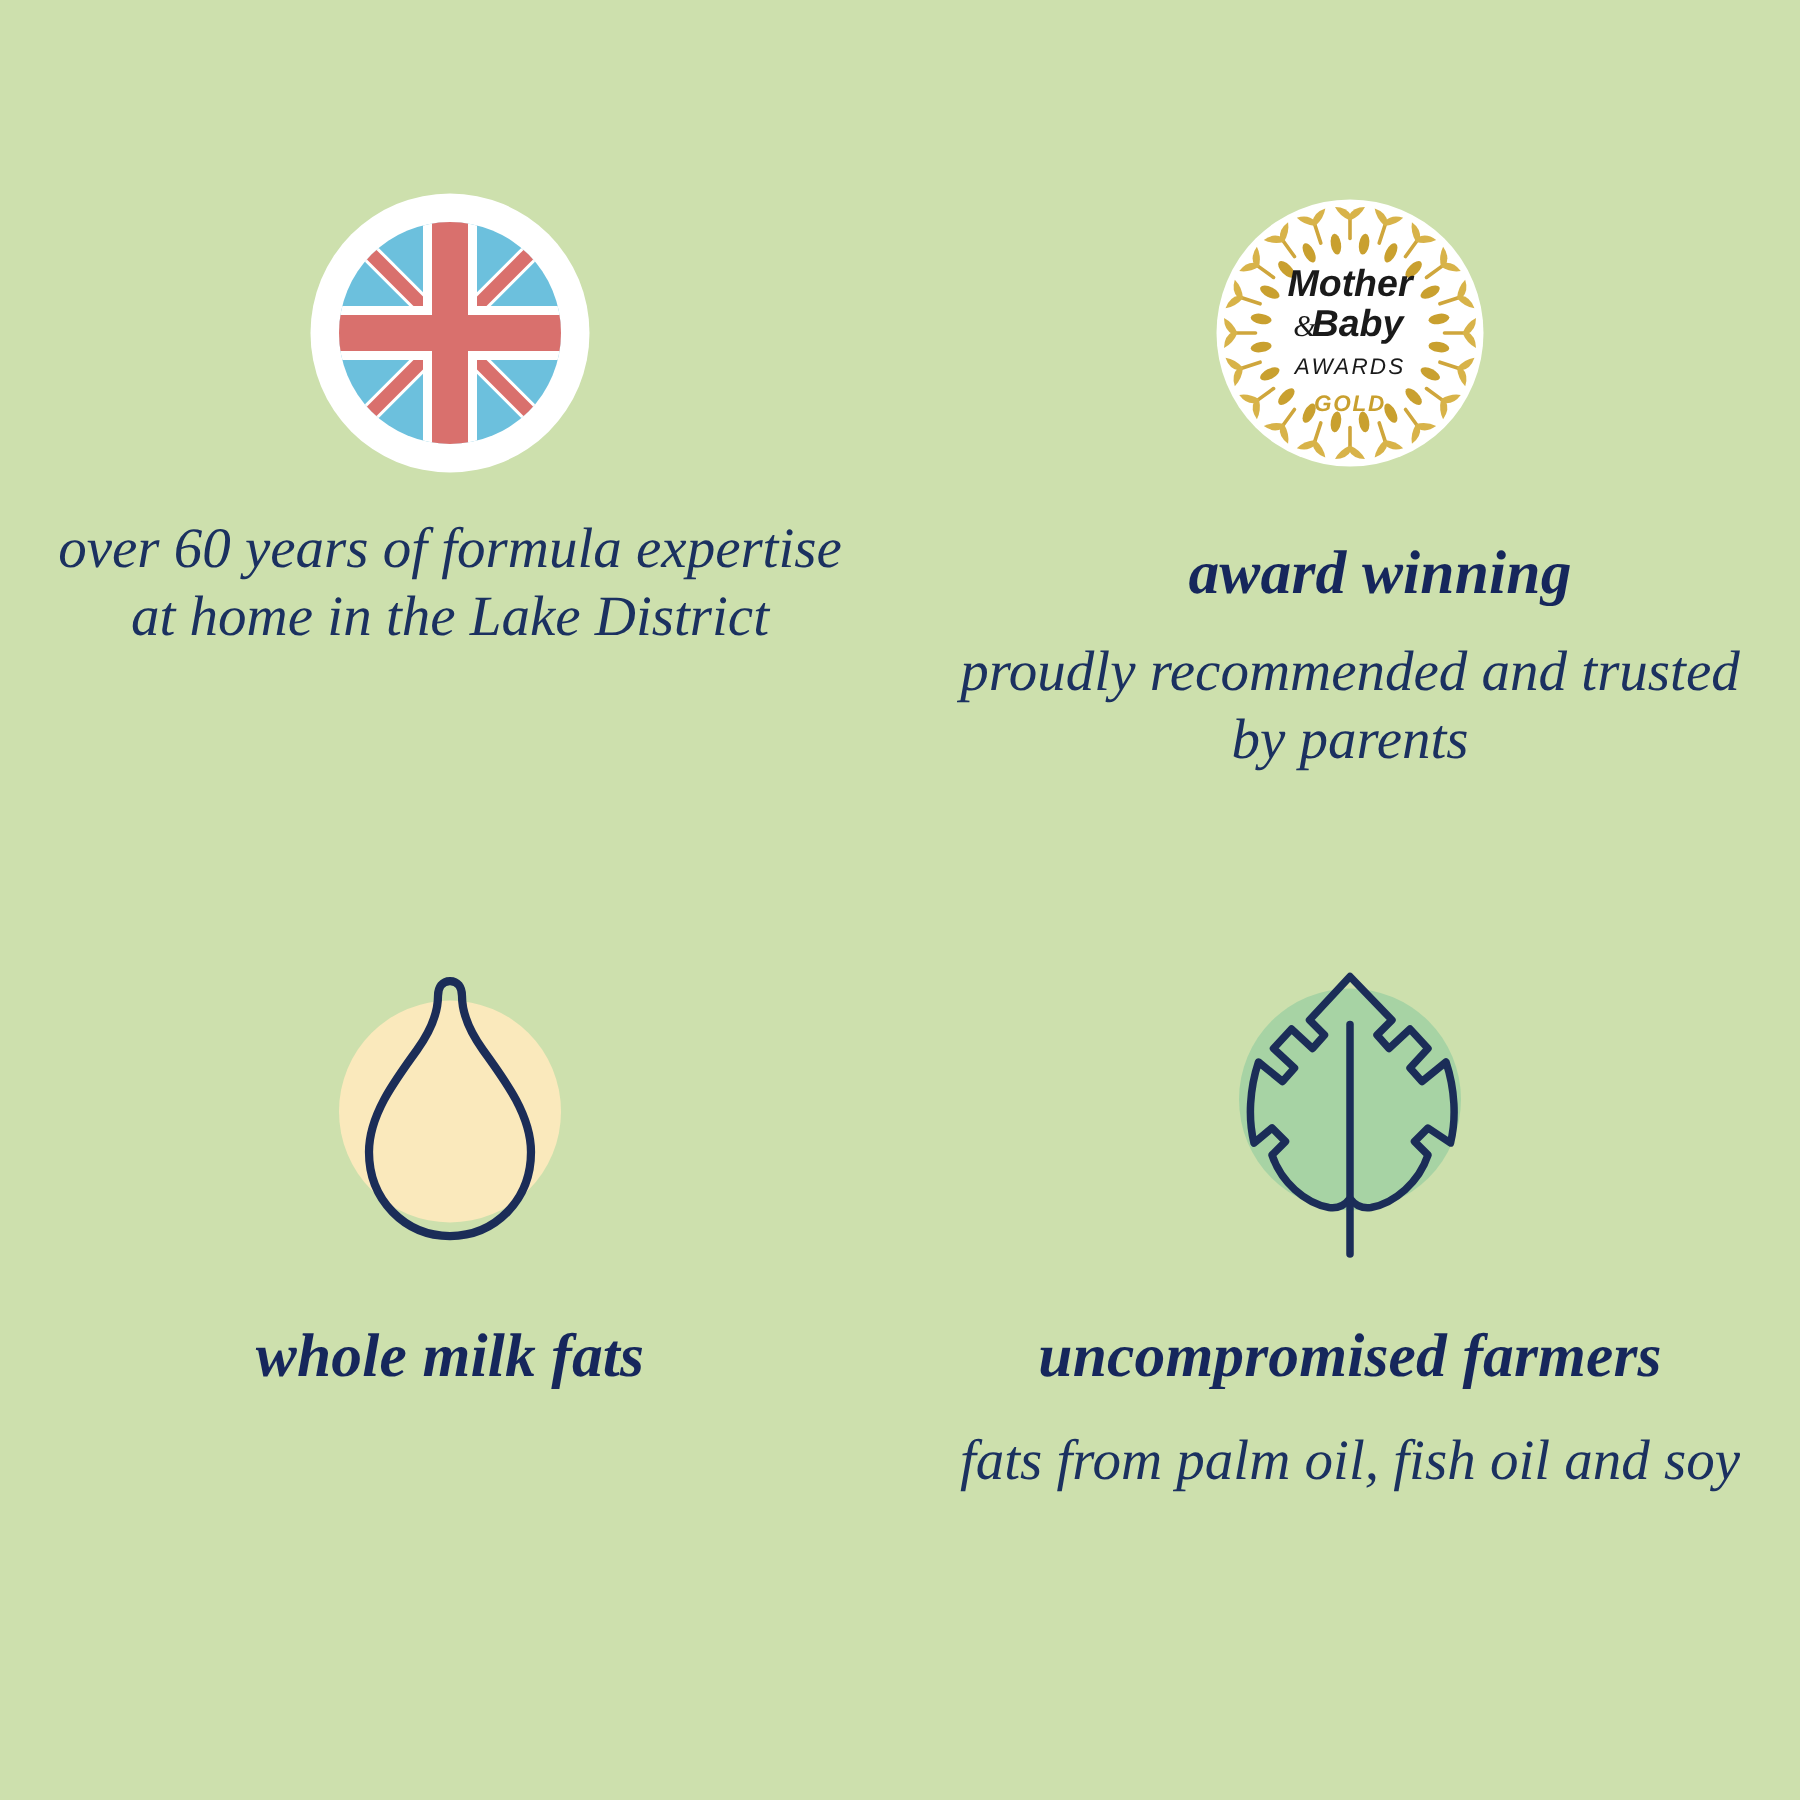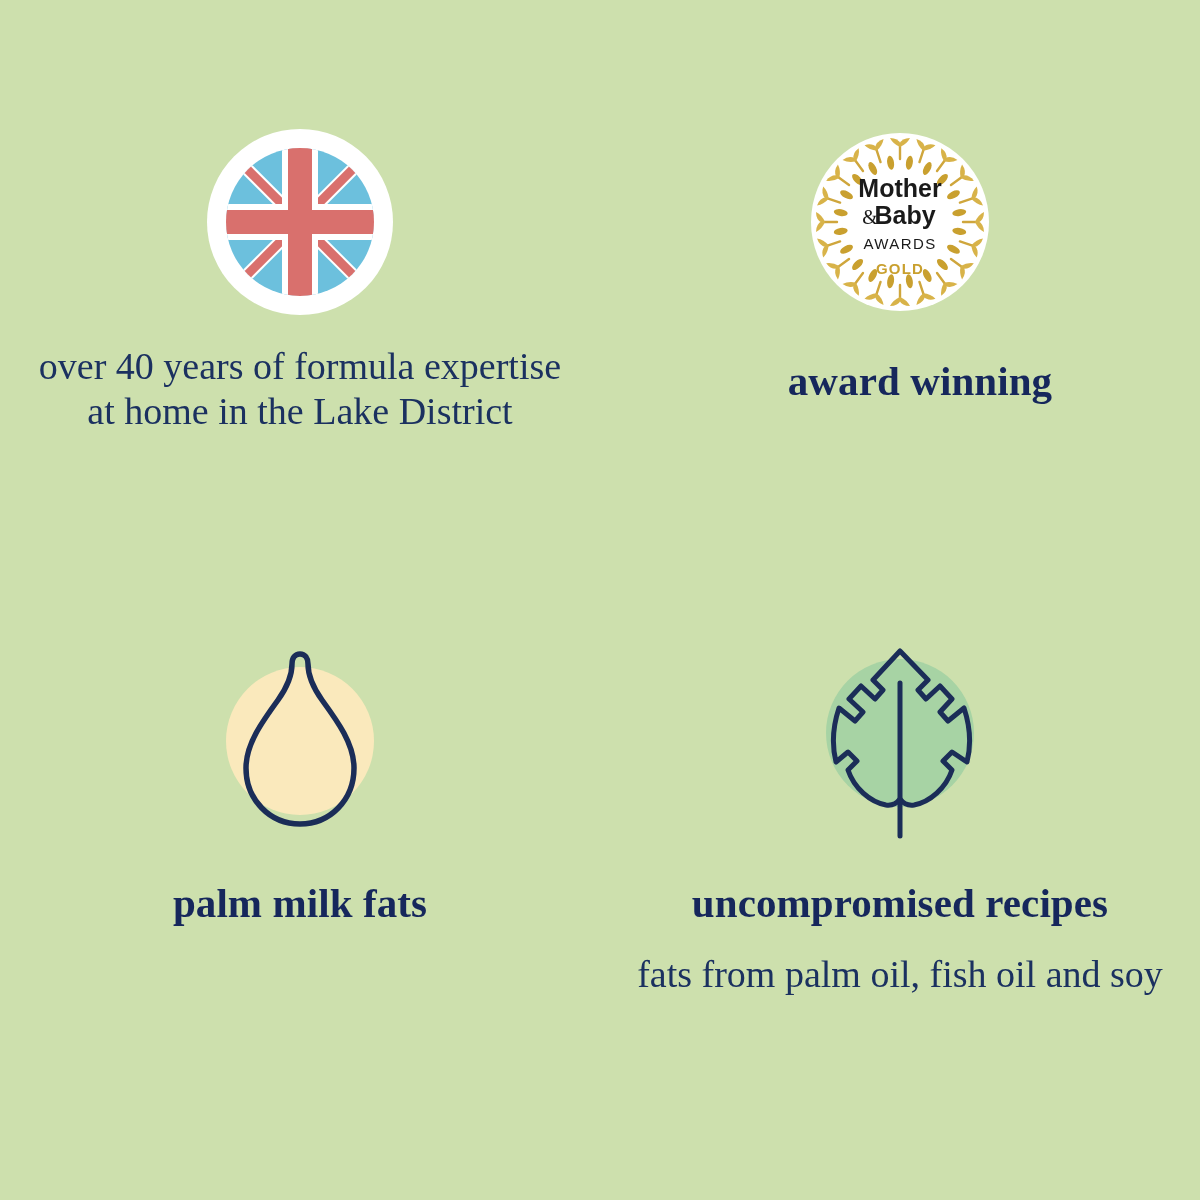--- a/index.html
+++ b/index.html
@@ -20,20 +20,21 @@
     display: grid;
     grid-template-columns: 1fr 1fr;
     grid-template-rows: 1fr 1fr;
   }
   .cell {
     position: relative;
     display: flex;
     flex-direction: column;
     align-items: center;
     box-sizing: border-box;
+    font-style: italic;
   }
   .cell-tl { padding-top: 122px; }
   .cell-tr { padding-top: 122px; }
   .cell-bl { padding-top: 28px; }
   .cell-br { padding-top: 28px; }
 
   .icon-wrap {
     position: relative;
     width: 200px;
     height: 200px;
@@ -103,21 +104,21 @@
             <line x1="95" y1="0" x2="95" y2="190"></line>
             <line x1="0" y1="95" x2="190" y2="95"></line>
           </g>
           <g stroke="#d9706d" stroke-width="24">
             <line x1="95" y1="0" x2="95" y2="190"></line>
             <line x1="0" y1="95" x2="190" y2="95"></line>
           </g>
         </g>
       </svg>
     </div>
-    <p class="body-text">over 40 years of formula expertise at home in the Lake District</p>
+    <p class="body-text">over 60 years of formula expertise at home in the Lake District</p>
   </div>
 
   <div class="cell cell-tr">
     <div class="icon-wrap">
       <svg width="180" height="180" viewBox="0 0 180 180" aria-hidden="true">
         <circle cx="90" cy="90" r="89" fill="#ffffff"></circle>
         <g id="wreath" fill="none" stroke="#cfa63c" stroke-width="2.1" stroke-linecap="round">
           <g>
 
             <g transform="rotate(0 90 90)">
@@ -285,38 +286,39 @@
           </g>
         </g>
         <text id="badge-l1" x="90" y="65" text-anchor="middle" font-family="'Liberation Sans', sans-serif" font-size="25" font-weight="bold" fill="#1a1a1a">Mother</text>
         <text id="badge-amp" x="60" y="92" text-anchor="middle" font-family="'Liberation Serif', serif" font-size="20" fill="#1a1a1a">&amp;</text>
         <text id="badge-l2" x="95" y="92" text-anchor="middle" font-family="'Liberation Sans', sans-serif" font-size="25" font-weight="bold" fill="#1a1a1a">Baby</text>
         <text id="badge-l3" x="90" y="117" text-anchor="middle" font-family="'Liberation Sans', sans-serif" font-size="15" letter-spacing="1.4" fill="#1a1a1a">AWARDS</text>
         <text id="badge-l4" x="90" y="142" text-anchor="middle" font-family="'Liberation Sans', sans-serif" font-size="15" font-weight="bold" letter-spacing="1.2" fill="#c9a02f">GOLD</text>
       </svg>
     </div>
     <p class="heading">award winning</p>
+    <p class="body-text">proudly recommended and trusted by parents</p>
   </div>
 
   <div class="cell cell-bl">
     <div class="icon-wrap tall">
       <svg width="200" height="210" viewBox="0 0 200 210" aria-hidden="true">
         <circle cx="100" cy="103" r="74" fill="#fae9bc"></circle>
         <path d="M100 16
                  c -5 0 -8 4 -8 10
                  c 0 10 -4 22 -14 36
                  c -16 22 -32 44 -32 68
                  c 0 32 24 56 54 56
                  c 30 0 54 -24 54 -56
                  c 0 -24 -16 -46 -32 -68
                  c -10 -14 -14 -26 -14 -36
                  c 0 -6 -3 -10 -8 -10 z" fill="none" stroke="#1b2d58" stroke-width="5.5" stroke-linejoin="round"></path>
       </svg>
     </div>
-    <p class="heading">palm milk fats</p>
+    <p class="heading">whole milk fats</p>
   </div>
 
   <div class="cell cell-br">
     <div class="icon-wrap tall">
       <svg width="200" height="215" viewBox="0 0 200 215" aria-hidden="true">
         <circle cx="100" cy="97" r="74" fill="#a7d3a4"></circle>
         <g fill="none" stroke="#1b2d58" stroke-width="5" stroke-linejoin="round" stroke-linecap="round">
           <path d="M100 15
                    L128 44 L118 54 L126 63 L140 50 L152 63 L140 76 L148 85 L164 72
                    c 6 18 7 38 3 54
@@ -325,17 +327,17 @@
                    c -7 1 -11 -2 -14 -6
                    c -3 4 -7 7 -14 6
                    c -16 -3 -32 -17 -38 -35
                    L57 125 L48 116 L36 126
                    c -4 -16 -3 -36 3 -54
                    L55 85 L63 76 L49 63 L61 50 L75 63 L83 54 L73 44 Z"></path>
           <path d="M100 47 L100 200"></path>
         </g>
       </svg>
     </div>
-    <p class="heading">uncompromised recipes</p>
+    <p class="heading">uncompromised farmers</p>
     <p class="body-text">fats from palm oil, fish oil and soy</p>
   </div>
 
 </div>
 
 </body></html>

